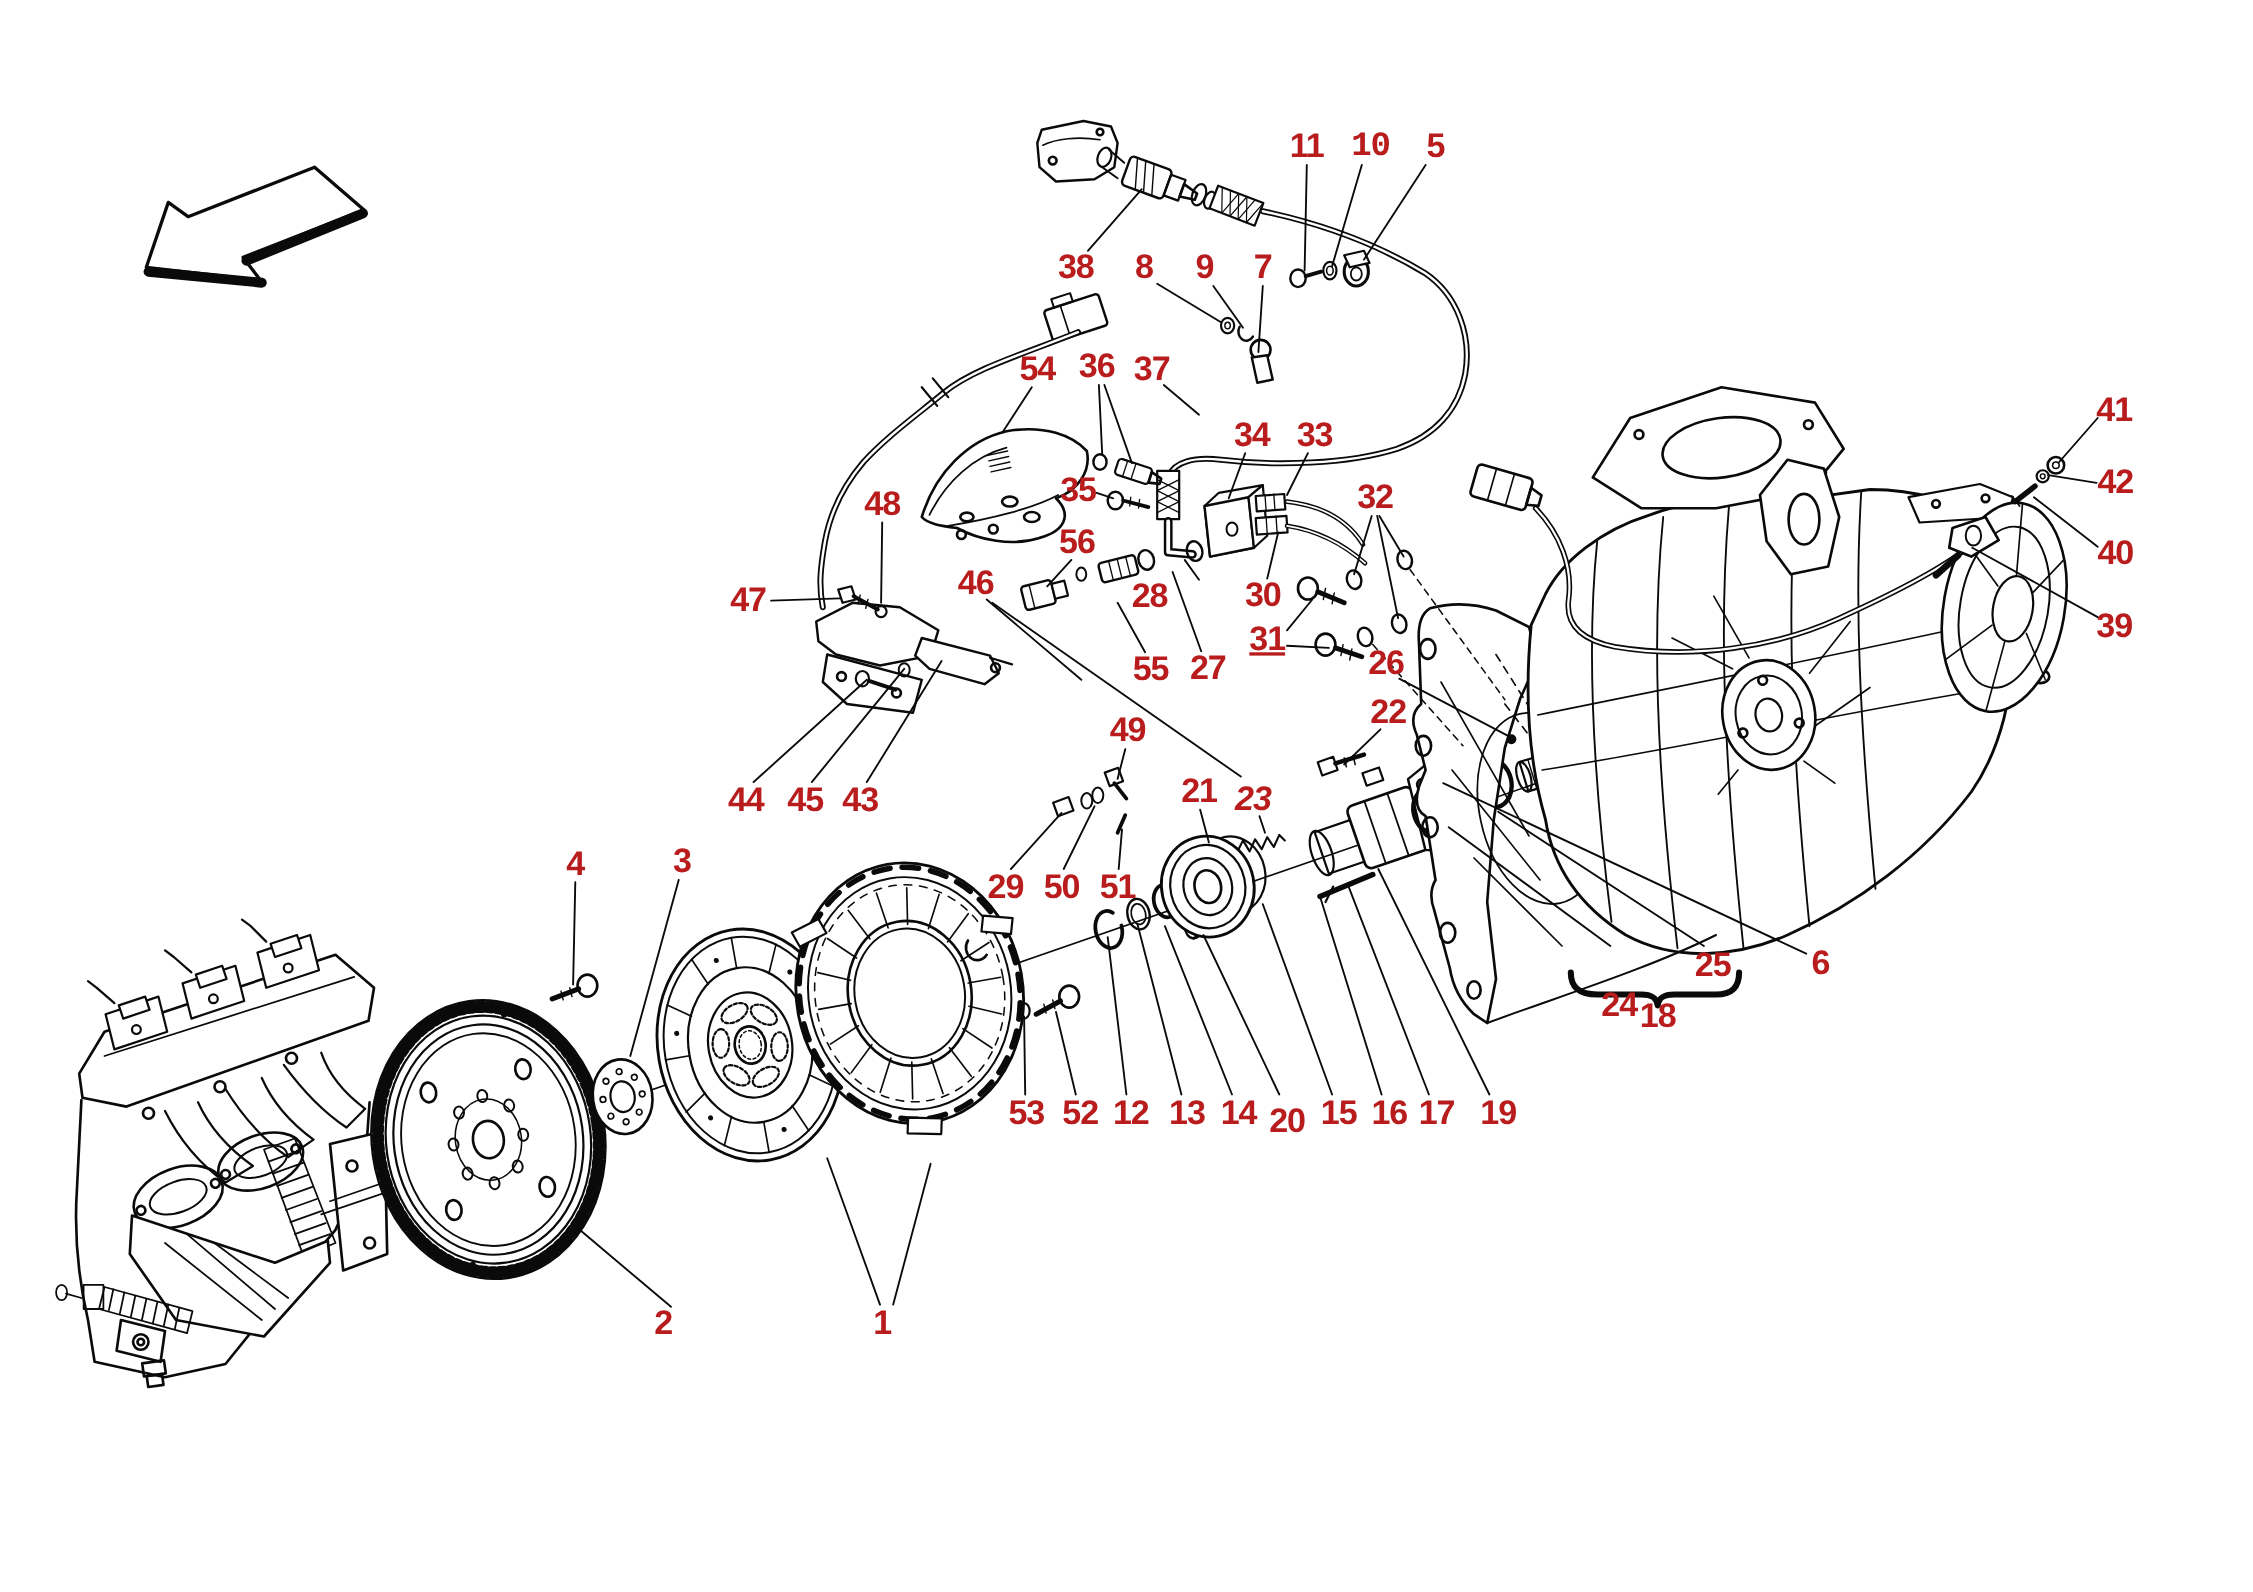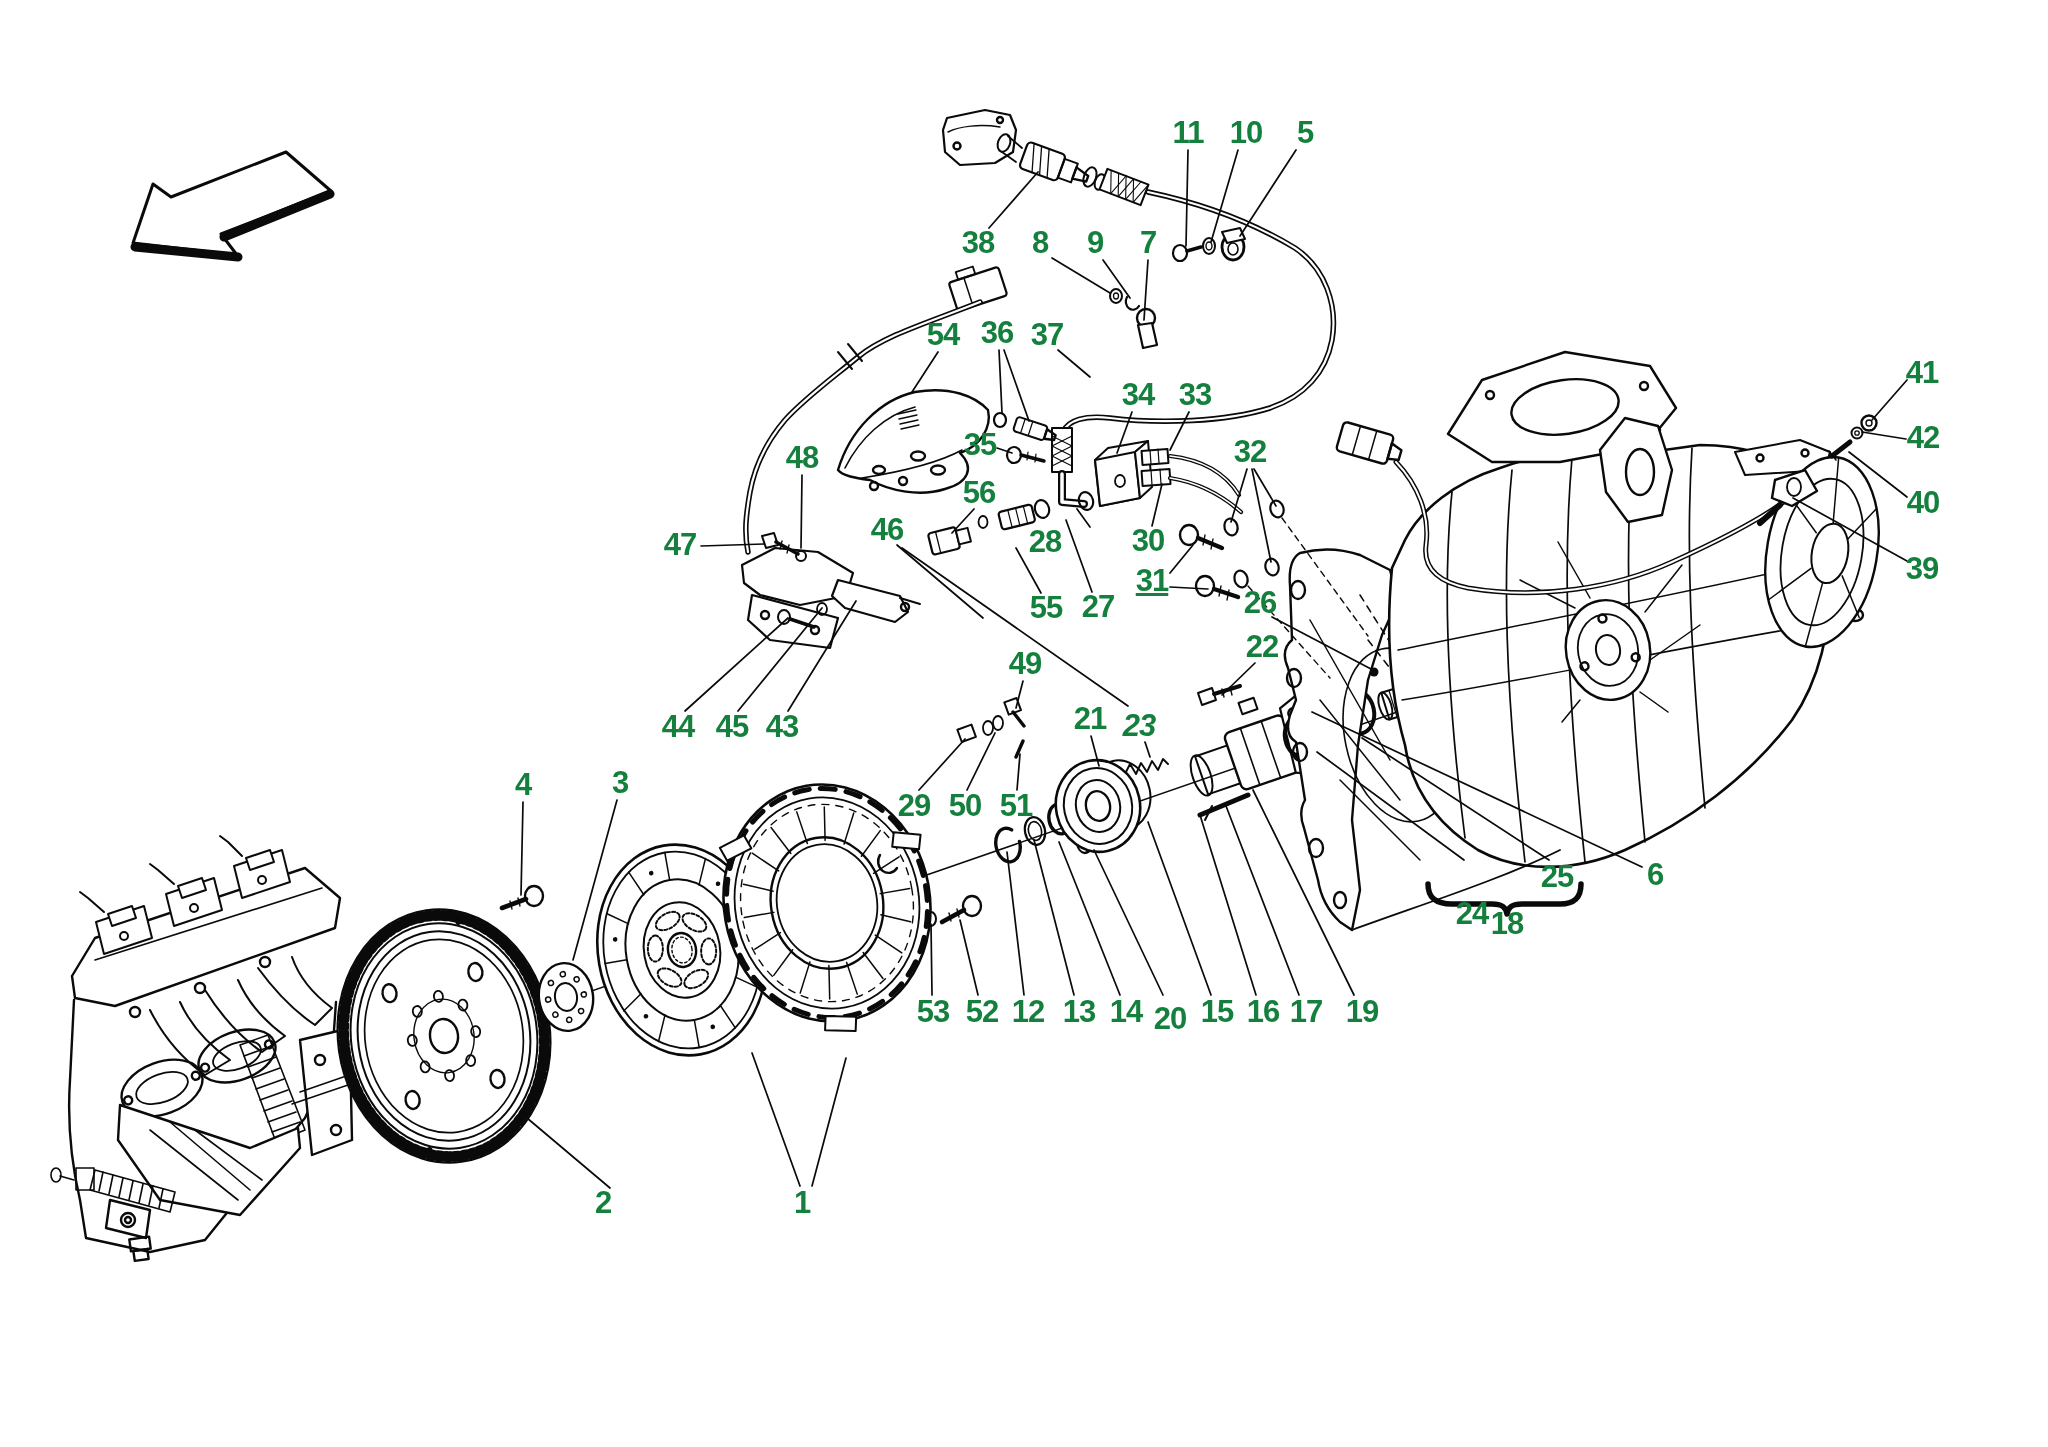--- a/index.html
+++ b/index.html
@@ -1,20 +1,20 @@
 <!DOCTYPE html>
 <html><head>
 <meta charset="utf-8">
 <style>
   html,body{margin:0;padding:0;background:#fff;}
   #stage{position:relative;width:2048px;height:1447px;background:#fff;overflow:hidden;
          font-family:"Liberation Sans",sans-serif;}
   #drawing{position:absolute;left:0;top:0;}
   .callout{position:absolute;transform:translate(-50%,-50%);
-           font:700 31px "Liberation Sans",sans-serif;color:#15803d;letter-spacing:-1px;
+           font:700 31px "Liberation Sans",sans-serif;color:#b91c1c;letter-spacing:-1px;
            white-space:nowrap;user-select:none;}
   svg *{vector-effect:non-scaling-stroke;}
 </style>
 </head>
 <body>
 
 <div id="stage">
 <svg id="drawing" width="2048" height="1447" viewBox="0 0 2048 1447" fill="none" stroke="#0a0a0a" stroke-width="2.4" stroke-linecap="round" stroke-linejoin="round">
 
   <g>
@@ -642,21 +642,21 @@
 <div id="callout-layer">
       <div class="callout" style="left: 802px; top: 1203px;">1</div>
       <div class="callout" style="left: 603px; top: 1203px;">2</div>
       <div class="callout" style="left: 620px; top: 783px;">3</div>
       <div class="callout" style="left: 523px; top: 785px;">4</div>
       <div class="callout" style="left: 1305px; top: 133px;">5</div>
       <div class="callout" style="left: 1655px; top: 875px;">6</div>
       <div class="callout" style="left: 1148px; top: 243px;">7</div>
       <div class="callout" style="left: 1040px; top: 243px;">8</div>
       <div class="callout" style="left: 1095px; top: 243px;">9</div>
-      <div class="callout" style="left: 1246px; top: 133px;">10</div>
+      <div class="callout" style="left: 1246px; top: 133px; font-family: Liberation Mono, monospace;">10</div>
       <div class="callout" style="left: 1188px; top: 133px;">11</div>
       <div class="callout" style="left: 1028px; top: 1012px;">12</div>
       <div class="callout" style="left: 1079px; top: 1012px;">13</div>
       <div class="callout" style="left: 1126px; top: 1012px;">14</div>
       <div class="callout" style="left: 1217px; top: 1012px;">15</div>
       <div class="callout" style="left: 1263px; top: 1012px;">16</div>
       <div class="callout" style="left: 1306px; top: 1012px;">17</div>
       <div class="callout" style="left: 1507px; top: 924px; text-align: center;">18</div>
       <div class="callout" style="left: 1362px; top: 1012px;">19</div>
       <div class="callout" style="left: 1170px; top: 1019px;">20</div>

